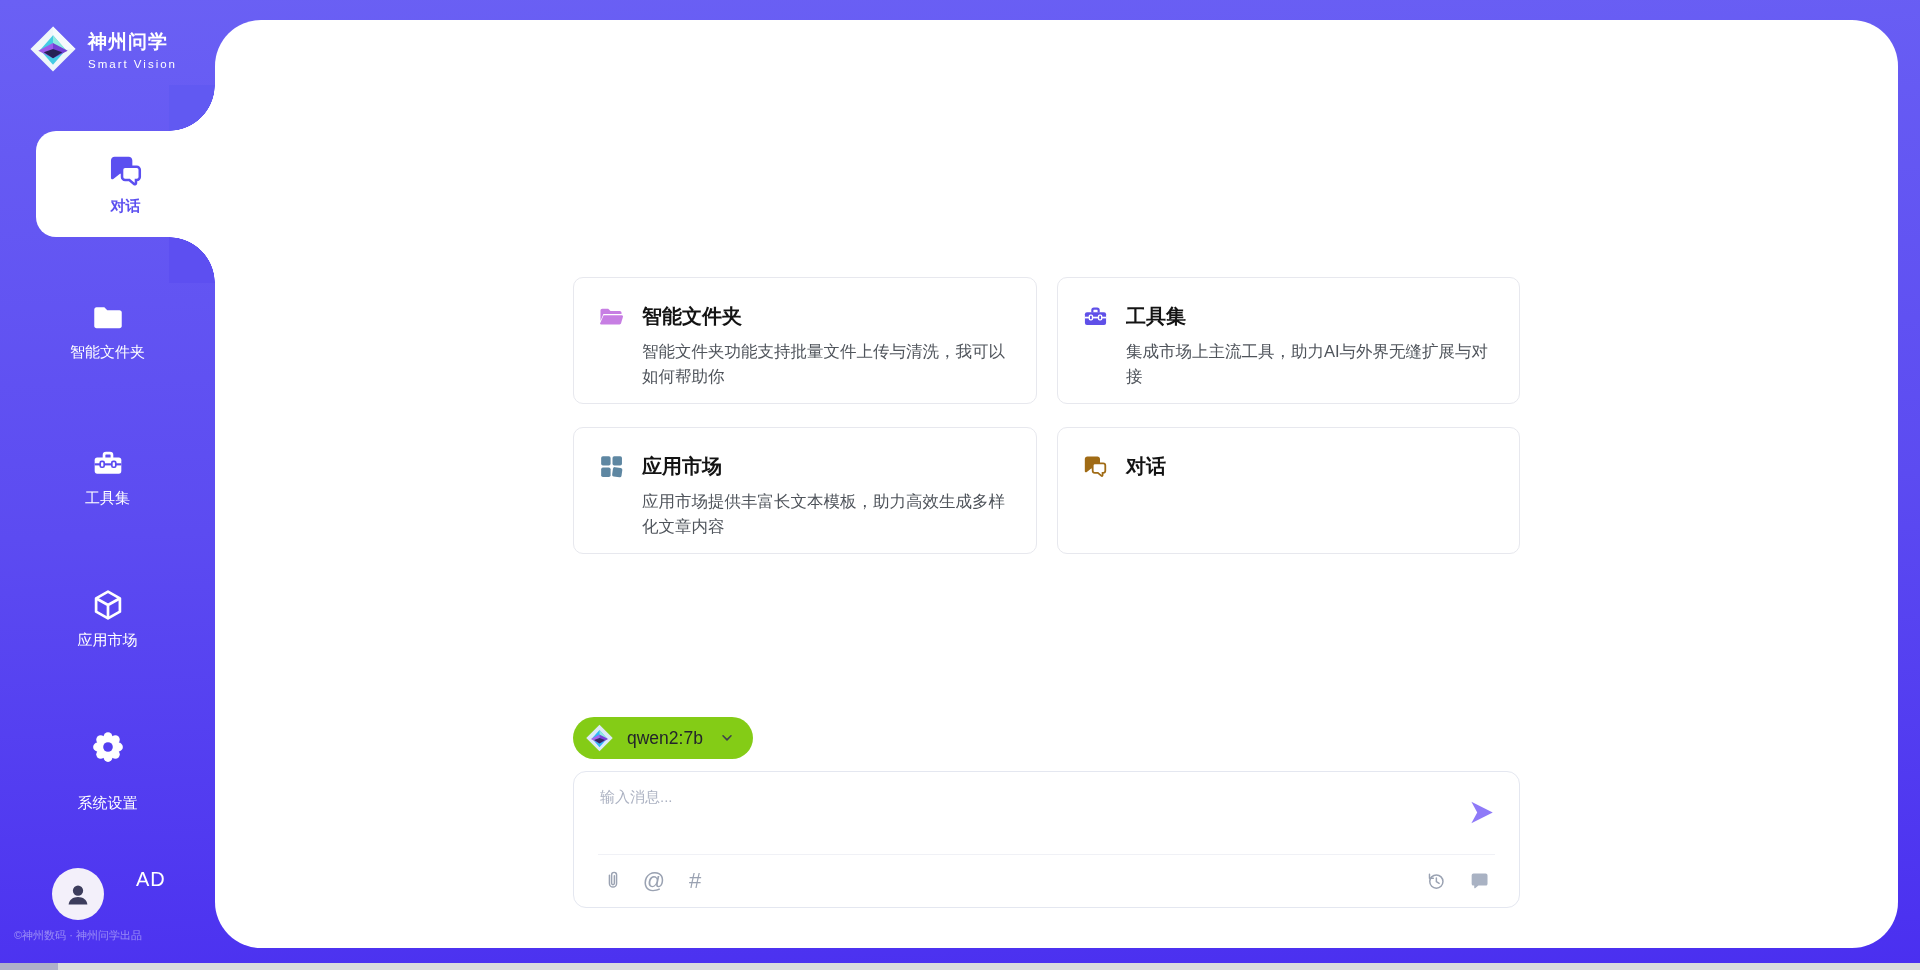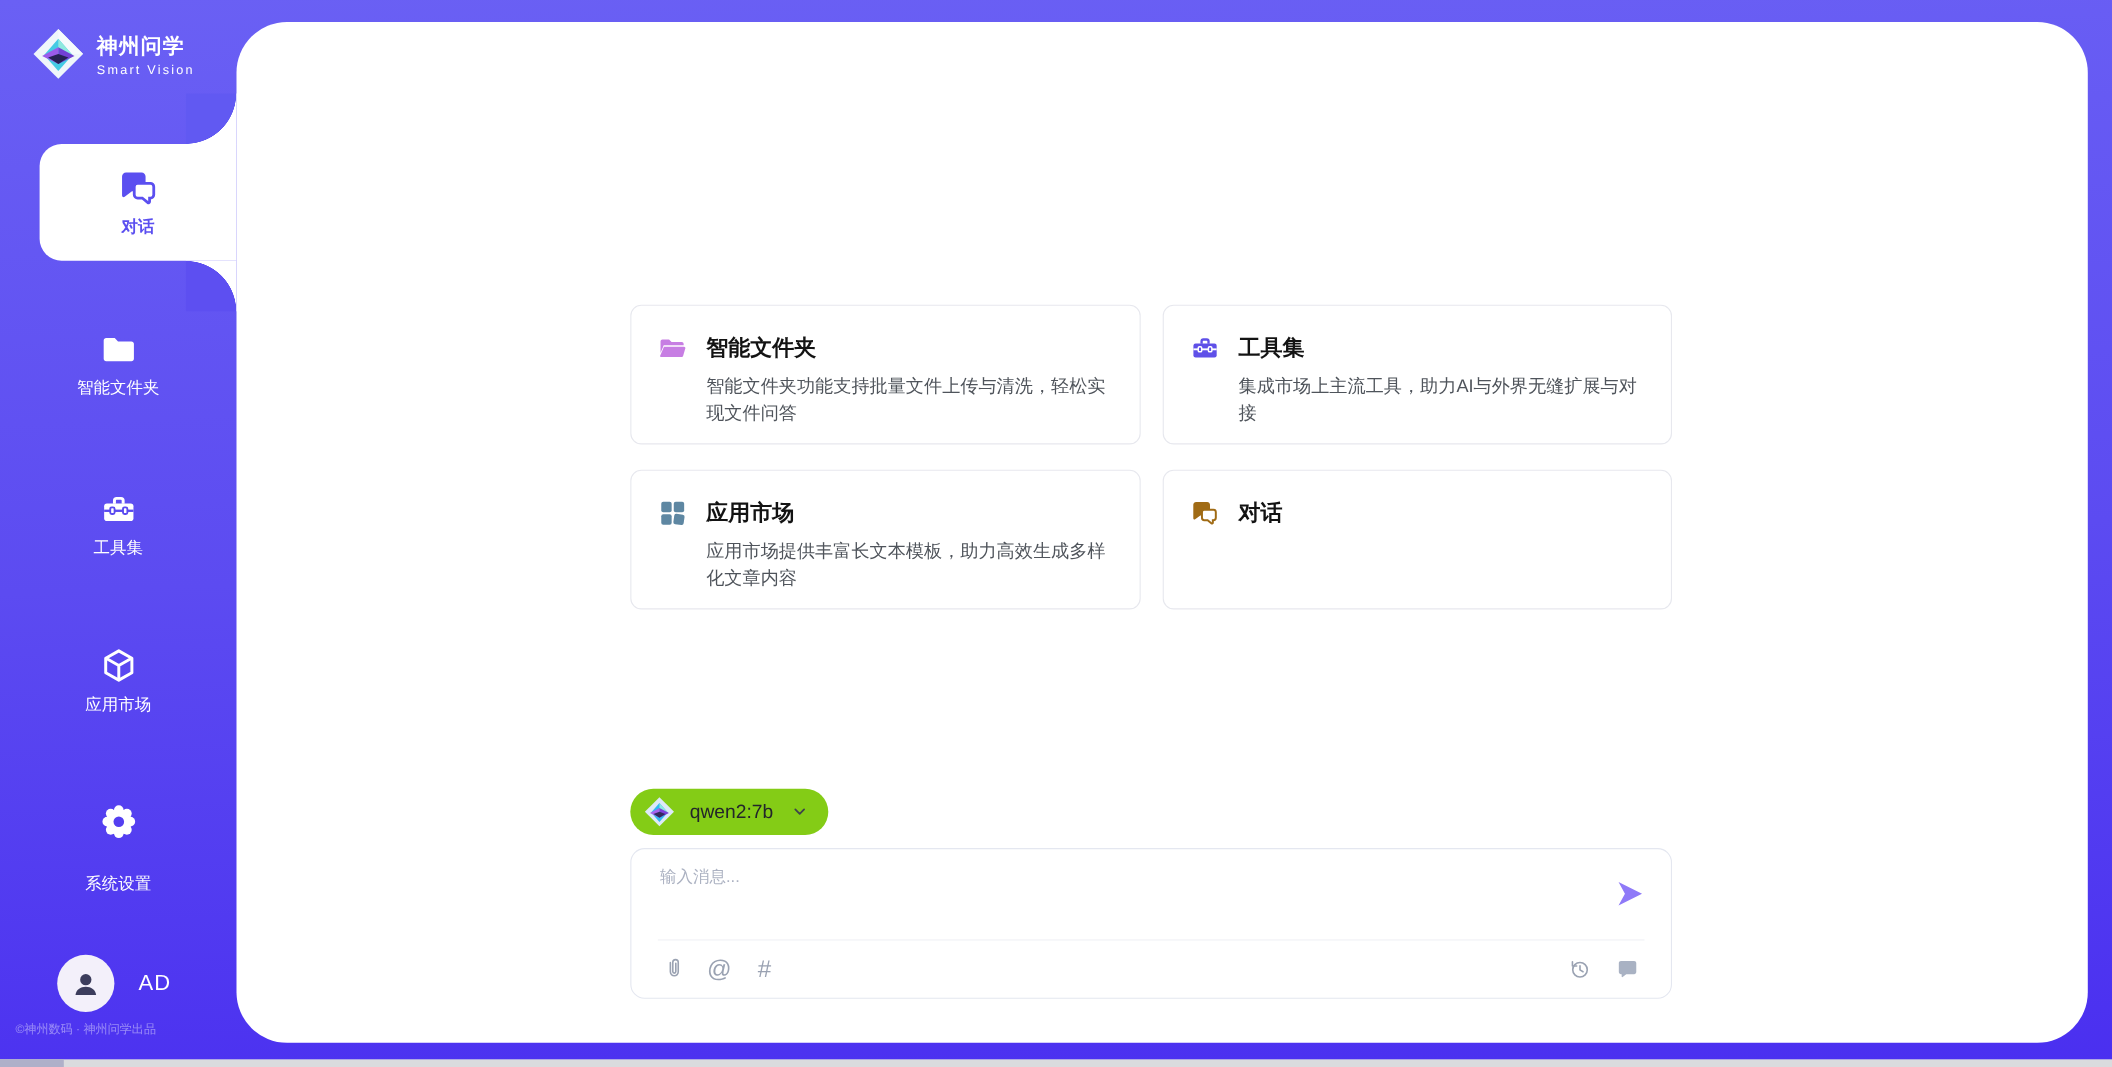--- a/index.html
+++ b/index.html
@@ -29,21 +29,21 @@
   .fillet { position:absolute; left:169px; width:46px; height:46px; }
   .fillet.top { top:85px;
     background:radial-gradient(circle 46px at 0 0,#6159F2 0 45.5px,#fff 46px); }
   .fillet.bottom { top:237px;
     background:radial-gradient(circle 46px at 0 100%,#5D4FF1 0 45.5px,#fff 46px); }
   .active-tab .nav-inner { position:absolute; inset:0; display:flex; flex-direction:column;
     align-items:center; justify-content:center; gap:7px; }
   .active-tab .nav-icon { width:38px; height:38px; color:#5B4FF0; }
   .active-tab .nav-label { color:#5B4FF0; font-size:15px; font-weight:600; }
 
-  .user-row { position:absolute; left:52px; top:868px; display:flex; align-items:center; gap:22px; }
+  .user-row { position:absolute; left:52px; top:868px; display:flex; align-items:flex-start; gap:32px; }
   .avatar { width:52px; height:52px; border-radius:50%; background:#F3F0FA;
     display:flex; align-items:center; justify-content:center; }
   .avatar svg { width:30px; height:30px; color:#3C3D5C; }
   .user-name { color:#fff; font-size:20px; letter-spacing:1px; }
   .side-footer { position:absolute; left:14px; top:928px; width:200px;
     color:rgba(255,255,255,0.42); font-size:11px; white-space:nowrap; }
 
   
   .hscroll { position:absolute; left:0; right:0; bottom:0; height:7px; background:#DADBDE; }
   .hscroll-thumb { position:absolute; left:0; top:0; width:58px; height:7px; background:#AFB0C9; }
@@ -193,21 +193,21 @@
       <div class="cards">
 
         <div class="card">
           <div class="card-head">
             <svg class="card-icon" viewBox="0 0 24 24" color="#C77EE3">
               <path d="M2.2 6.6c0-.8.7-1.5 1.5-1.5h5.4l2 2h8.3c.8 0 1.5.7 1.5 1.5v1.1H4.8L2.2 16z" fill="currentColor"></path>
               <path d="M5 10.8h16.2c.7 0 1.2.7 1 1.4l-1.7 5.9c-.2.6-.7 1-1.3 1H2.6c-.5 0-.9-.5-.7-1z" fill="currentColor"></path>
             </svg>
             <span class="card-title">智能文件夹</span>
           </div>
-          <p class="card-desc">智能文件夹功能支持批量文件上传与清洗，轻松实现文件问答</p>
+          <p class="card-desc">智能文件夹功能支持批量文件上传与清洗，我可以如何帮助你</p>
         </div>
 
         <div class="card">
           <div class="card-head">
             <svg class="card-icon" viewBox="0 0 24 24" color="#5F50E8">
               <path d="M9.2 8.4V6.4c0-.8.6-1.4 1.4-1.4h2.8c.8 0 1.4.6 1.4 1.4v2" stroke="currentColor" stroke-width="1.9" fill="none"></path>
               <rect x="2.6" y="8.2" width="18.8" height="11.3" rx="1.8" fill="currentColor"></rect>
               <rect x="2.6" y="12.2" width="18.8" height="1.5" fill="#fff"></rect>
               <rect x="6.5" y="10.8" width="2.8" height="4.2" rx="1" fill="currentColor" stroke="#fff" stroke-width="1.2"></rect>
               <rect x="14.7" y="10.8" width="2.8" height="4.2" rx="1" fill="currentColor" stroke="#fff" stroke-width="1.2"></rect>

